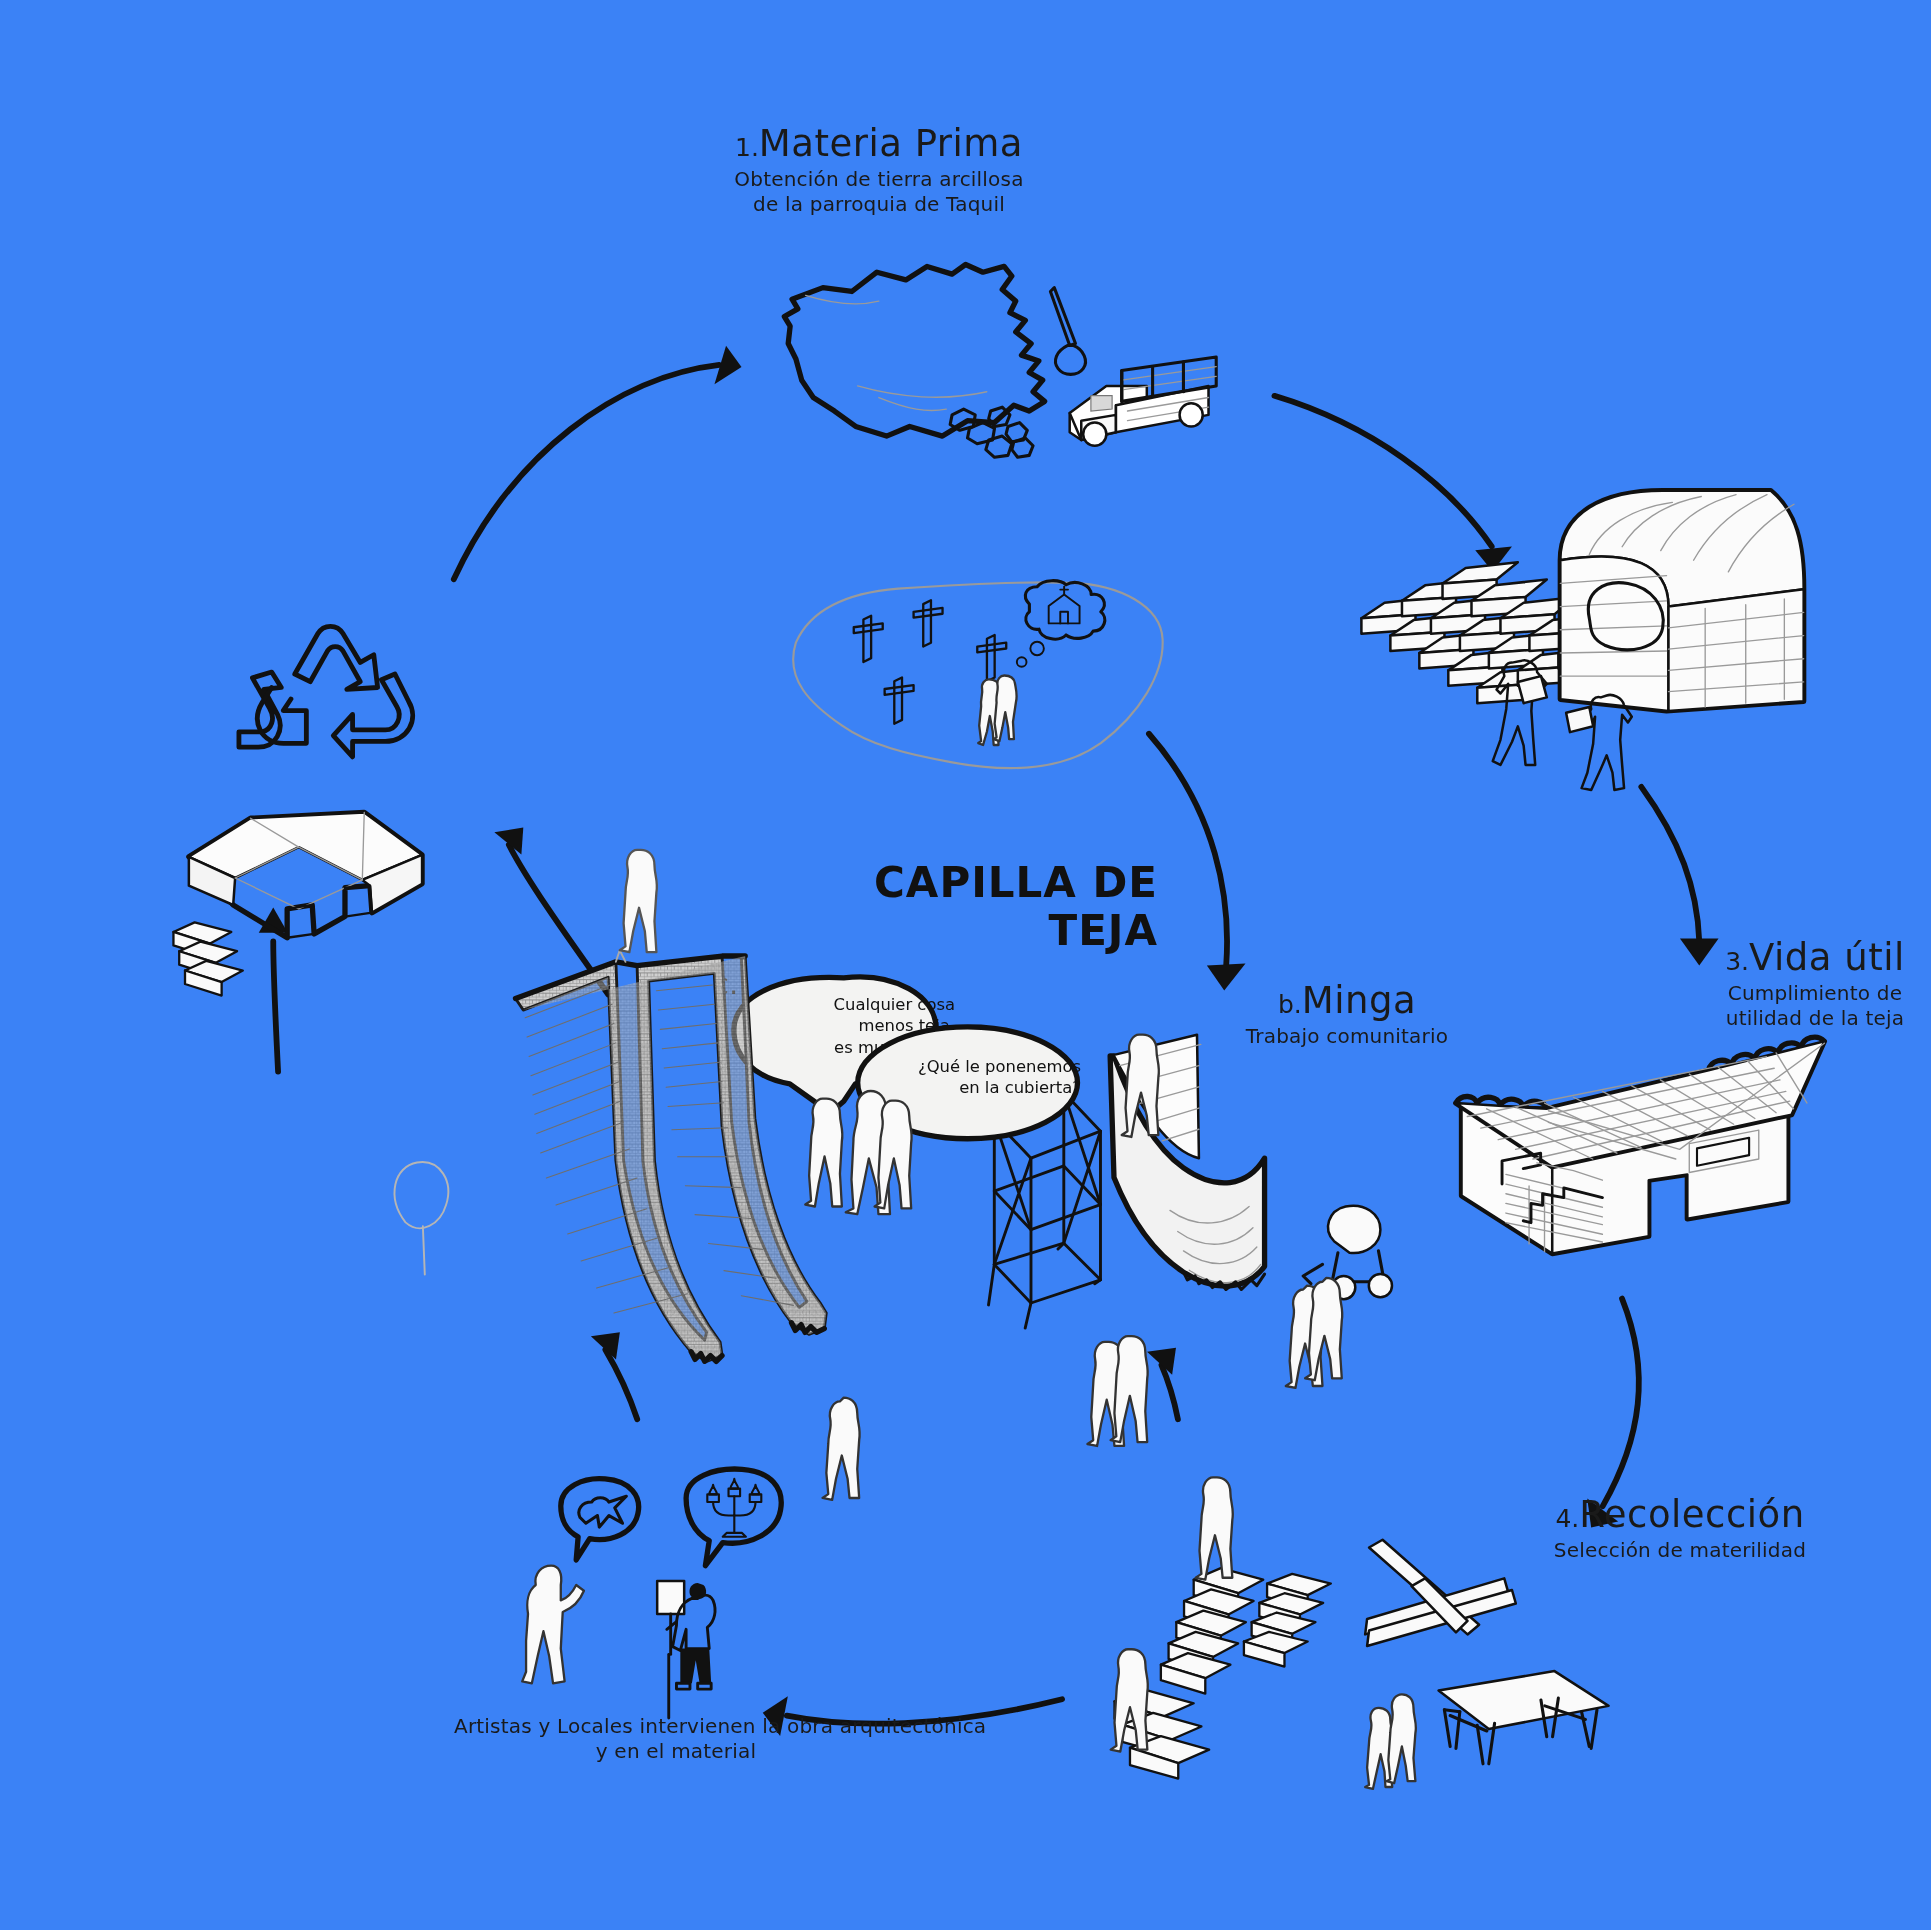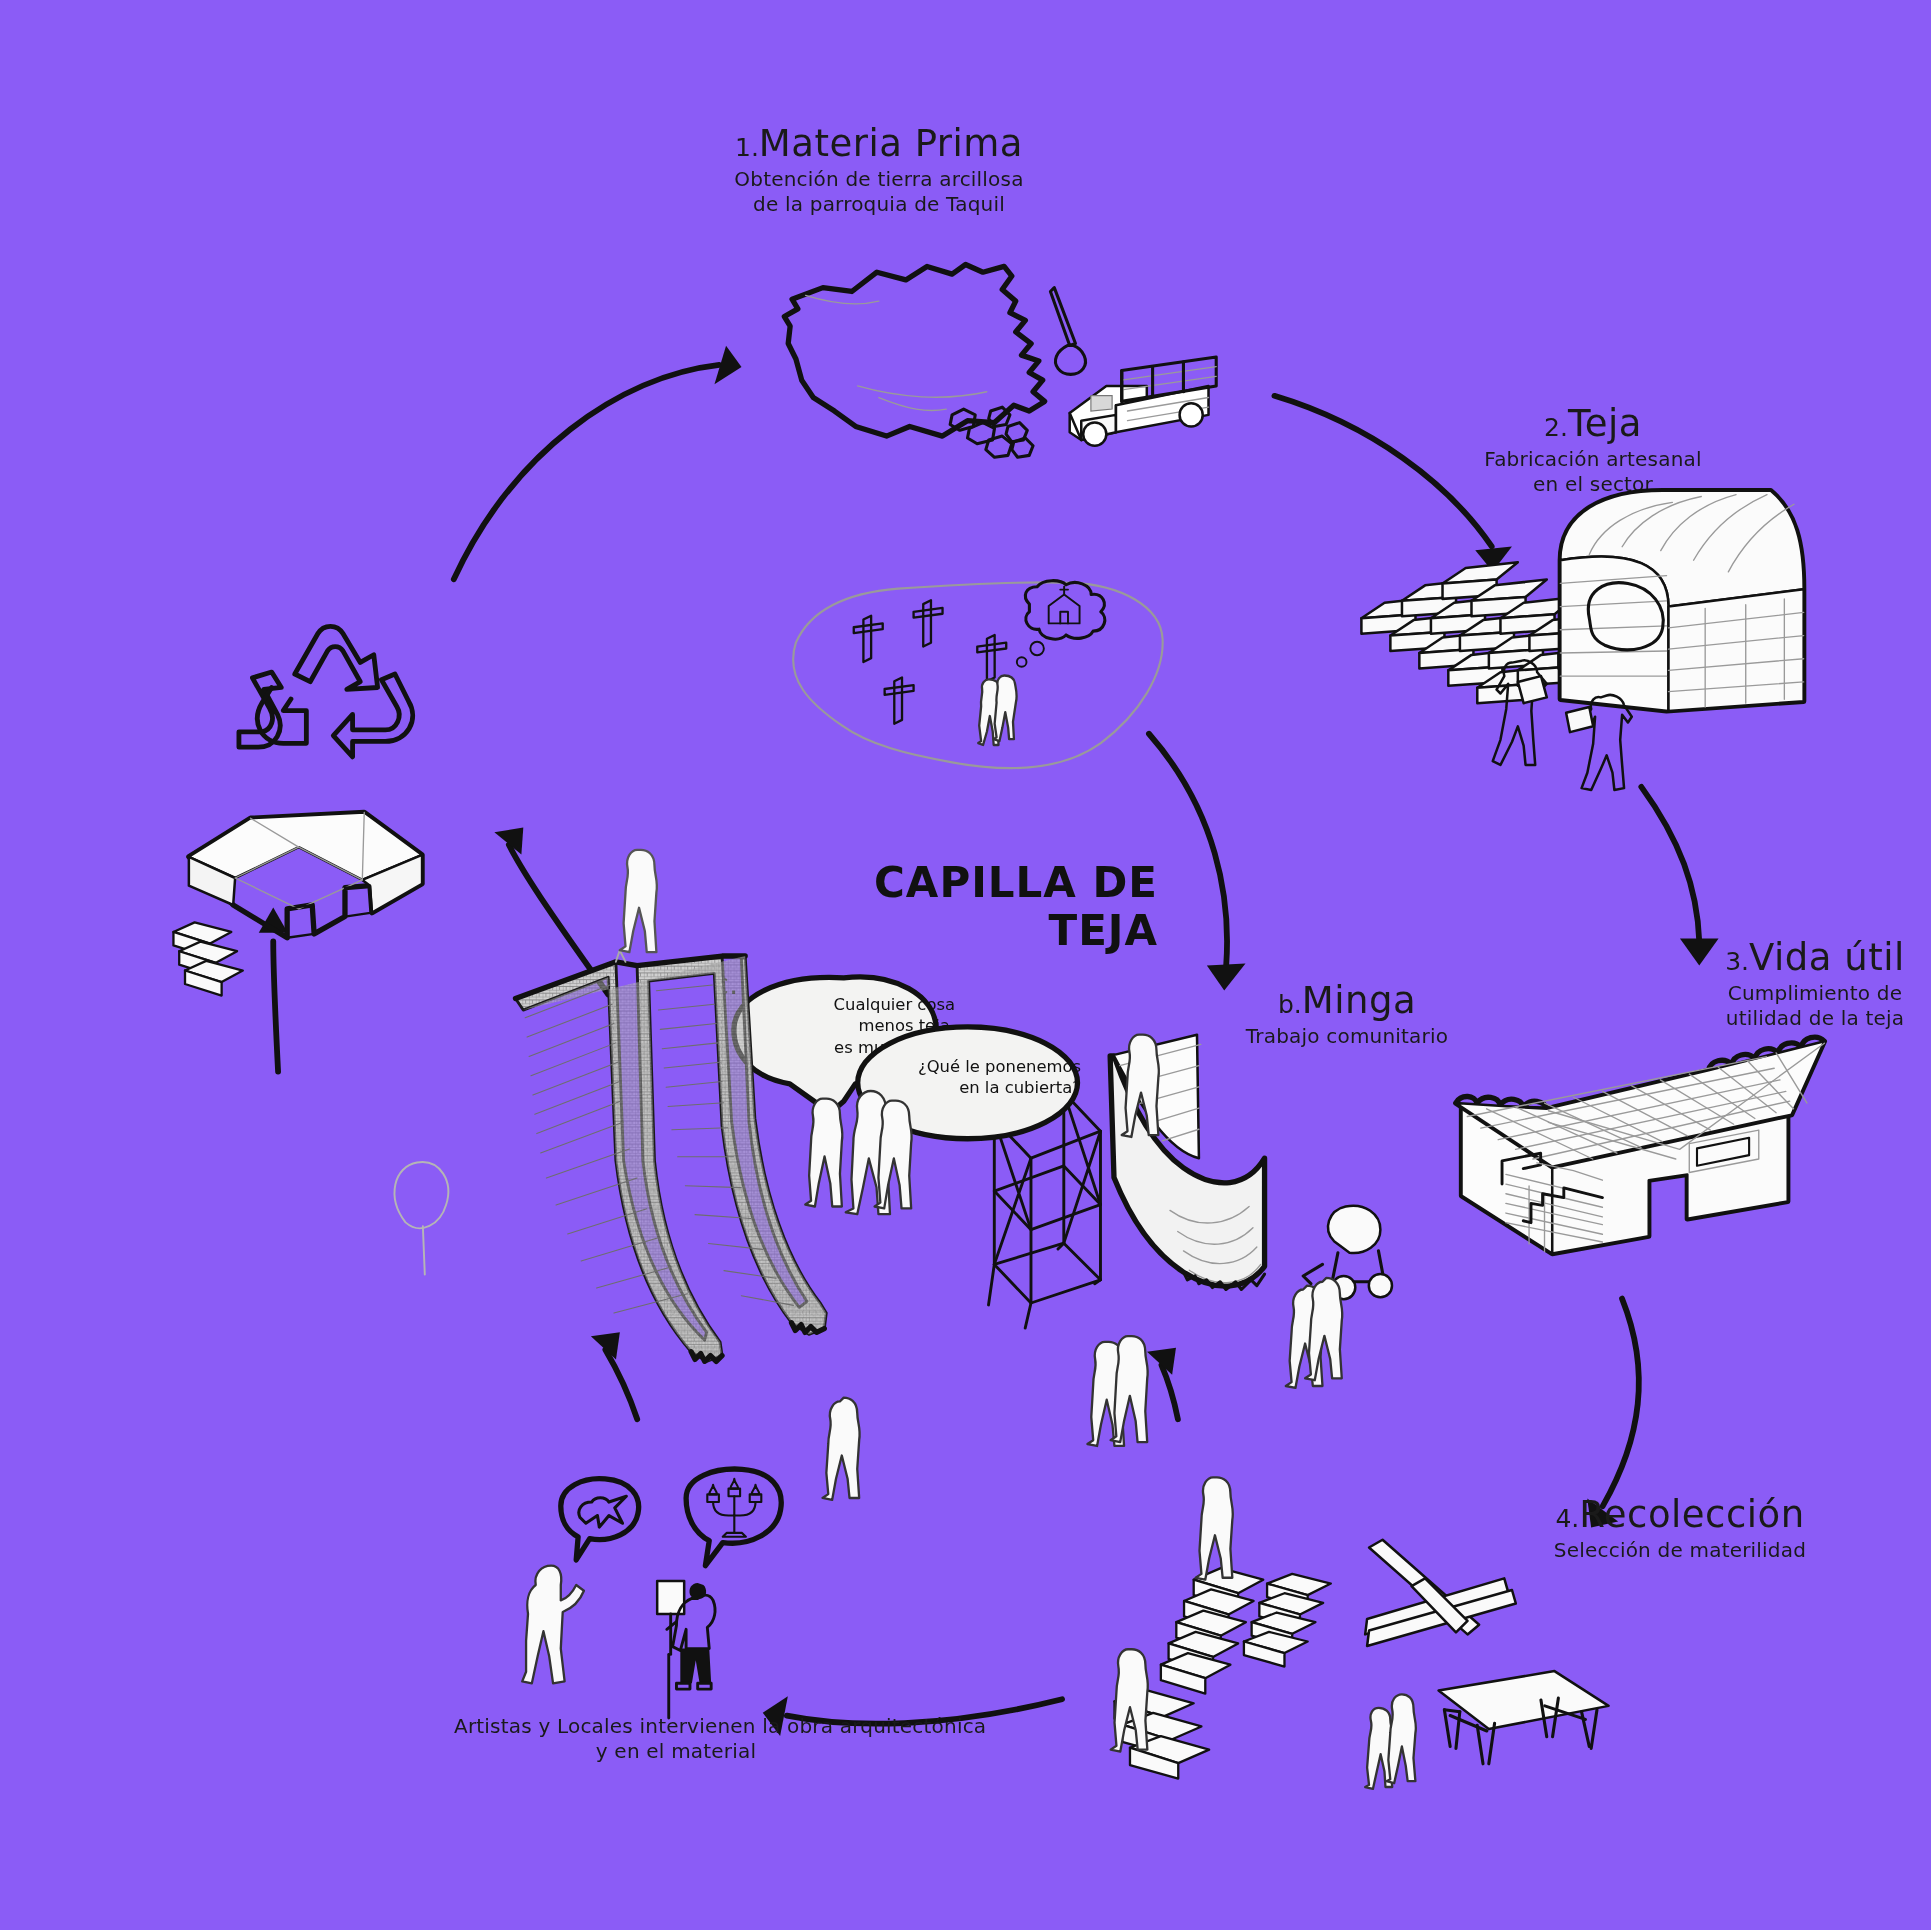--- a/index.html
+++ b/index.html
@@ -4,21 +4,21 @@
 <style>
   html, body {
     margin: 0;
     padding: 0;
     background: #f3f3f2;
   }
   #stage {
     position: relative;
     width: 1931px;
     height: 1930px;
-    background: #8b5cf6;
+    background: #3b82f6;
     font-family: "DejaVu Sans", sans-serif;
     overflow: hidden;
   }
   .lbl {
     position: absolute;
     text-align: center;
     color: #1a1a1a;
     line-height: 1.25;
     white-space: nowrap;
   }
@@ -173,25 +173,20 @@
 
     <path class="st" d="M258 22 C250 14 254 4 266 4 C272 -4 290 -4 296 2 C306 -4 322 2 322 12 C334 10 340 22 332 30 C340 36 336 50 324 50 C320 58 304 60 296 54 C288 62 270 58 268 48 C256 50 250 36 258 30 Z" transform="translate(-2,4) scale(1.0)"></path>
     <path class="st" style="stroke-width:2" d="M276 46 L276 28 L292 16 L308 28 L308 46 Z"></path>
     <path class="st" style="stroke-width:2" d="M288 46 L288 34 L296 34 L296 46"></path>
     <path class="st" style="stroke-width:2" d="M292 16 L292 8"></path>
     <path class="st" style="stroke-width:2" d="M288 11 L296 11"></path>
     <circle class="st" style="stroke-width:2" cx="264" cy="72" r="7"></circle>
     <circle class="st" style="stroke-width:2" cx="248" cy="86" r="5"></circle>
   </svg>
 
-  <div class="lbl" style="left:1429px; top:401px; width:328px;">
-    <span class="head"><span class="num">2.</span><span>Teja</span></span>
-    <span class="sub">Fabricación artesanal</span>
-    <span class="sub">en el sector</span>
-  </div>
 
   <svg class="art" style="left:1342px; top:483px;" width="483" height="309" viewBox="0 0 500 320">
 
     <g>
       <g class="fl" style="stroke-width:2.6">
         <path d="M20 140 L44 124 L98 118 L76 136 Z"></path>
         <path d="M20 140 L76 136 L76 152 L20 156 Z"></path>
         <path d="M50 158 L74 142 L128 136 L106 154 Z"></path>
         <path d="M50 158 L106 154 L106 170 L50 174 Z"></path>
         <path d="M80 176 L104 160 L158 154 L136 172 Z"></path>

